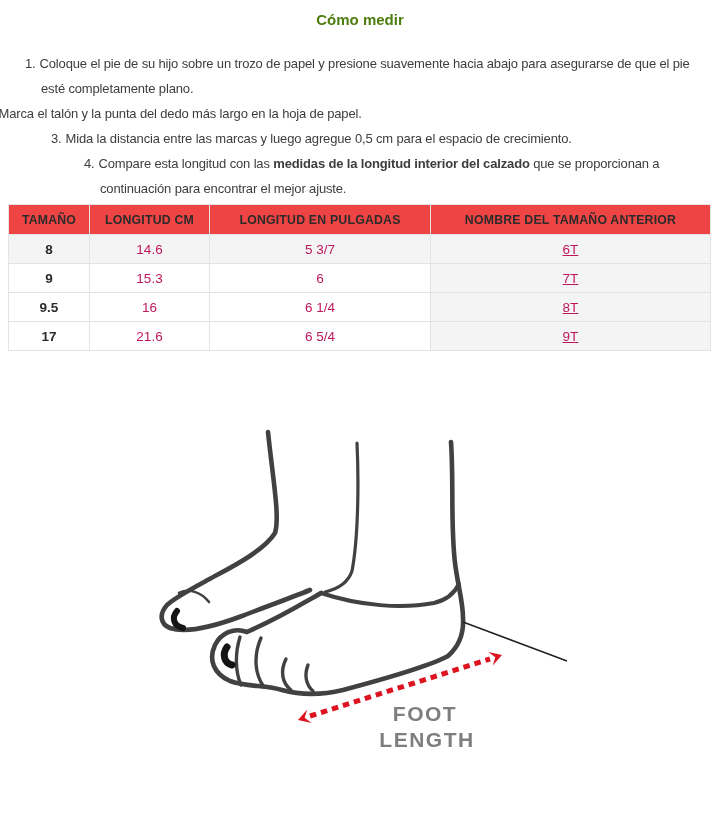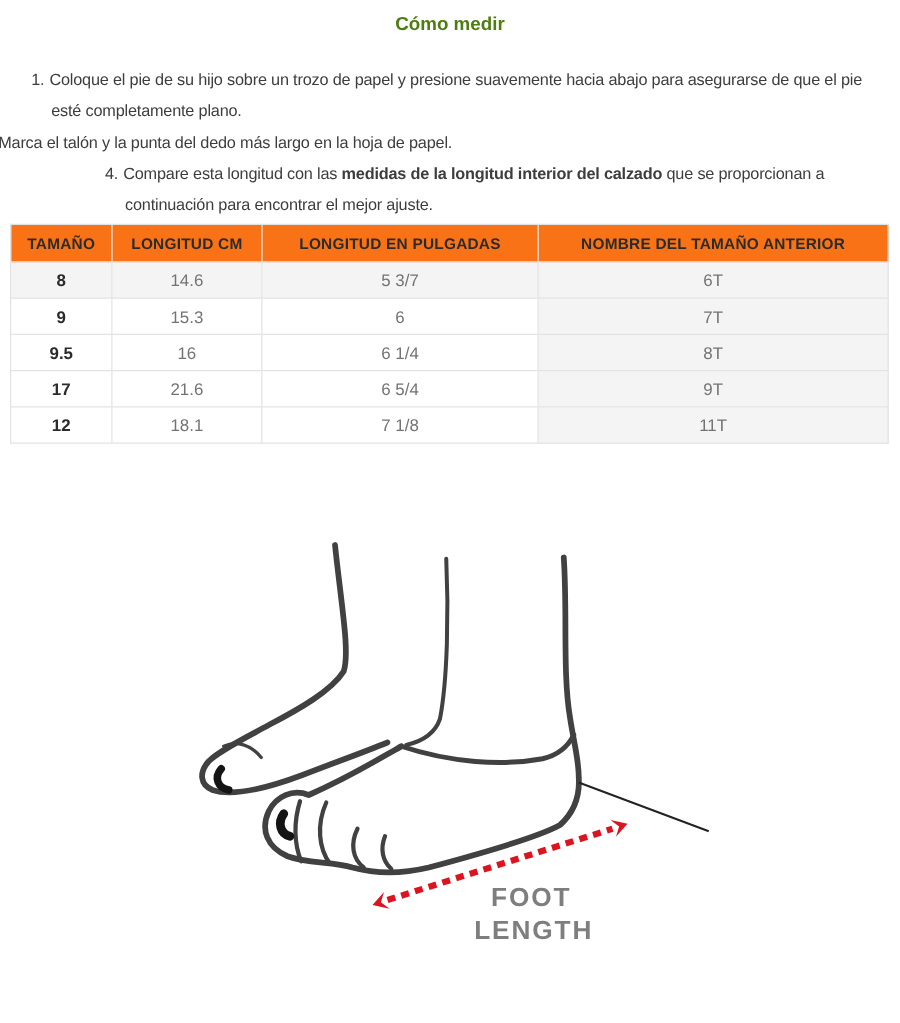--- a/index.html
+++ b/index.html
@@ -44,30 +44,30 @@
     border: 1px solid #e3e3e4;
     text-align: center;
     vertical-align: middle;
   }
   .size-table th {
     height: 30px;
     font-size: 12.3px;
     font-weight: bold;
     color: #2b2b2b;
     letter-spacing: 0.2px;
-    background: #f97316;
+    background: #ef4444;
   }
   .size-table td {
     height: 29px;
     font-size: 13.5px;
-    color: #737373;
+    color: #be185d;
     background: #ffffff;
   }
   .size-table td.size-col { font-weight: bold; color: #2b2b2b; }
-  .size-table td:last-child { background: #f4f4f5; }
+  .size-table td:last-child { background: #f4f4f5; text-decoration: underline; }
   .size-table tr.shaded td { background: #f4f4f5; }
 
   .feet-illustration {
     display: block;
     margin: 24px 0 0 130px;
   }
   .feet-illustration text {
     font-family: "Liberation Sans", sans-serif;
     font-size: 21px;
     font-weight: bold;
@@ -76,20 +76,21 @@
   }
 </style>
 </head>
 <body>
 
 <div class="page-title">Cómo medir</div>
 
 <div class="instructions">
   <div class="li li-1"><span class="num">1.</span><span>Coloque el pie de su hijo sobre un trozo de papel y presione suavemente hacia abajo para asegurarse de que el pie esté completamente plano.</span></div>
   <div class="li li-2"><span class="num">2.</span><span>Marca el talón y la punta del dedo más largo en la hoja de papel.</span></div>
+  <div class="li li-3"><span class="num">3.</span><span>Mida la distancia entre las marcas y luego agregue 0,5 cm para el espacio de crecimiento.</span></div>
   <div class="li li-4"><span class="num">4.</span><span><span>Compare esta longitud con las </span><b>medidas de la longitud interior del calzado</b><span> que se proporcionan a continuación para encontrar el mejor ajuste.</span></span></div>
 </div>
 
 <table class="size-table">
   <colgroup>
       <col class="c1">
       <col class="c2">
       <col class="c3">
       <col class="c4">
     </colgroup>
@@ -119,26 +120,20 @@
       <td>16</td>
       <td>6 1/4</td>
       <td>8T</td>
     </tr>
     <tr>
       <td class="size-col">17</td>
       <td>21.6</td>
       <td>6 5/4</td>
       <td>9T</td>
     </tr>
-    <tr>
-      <td class="size-col">12</td>
-      <td>18.1</td>
-      <td>7 1/8</td>
-      <td>11T</td>
-    </tr>
   </tbody>
 </table>
 
 <svg class="feet-illustration" width="460" height="388" viewBox="0 0 460 388" fill="none" xmlns="http://www.w3.org/2000/svg">
 
   <g stroke="#414141" fill="none" stroke-linecap="round">
     <path stroke-width="4.6" d="M138,57 C143,105 150,142 145,158 C135,174 108,189 85,201 C65,212 45,222 37,230 C29,239 30,249 40,253 C58,259 88,250 112,241 C135,232 158,224 180,215"></path>
     <path stroke-width="3.2" d="M227,68 C229,110 228,165 222,196 C218,208 208,214 195,217"></path>
     <path stroke-width="2.6" d="M49,218 C59,213 71,217 79,227"></path>
   </g>

